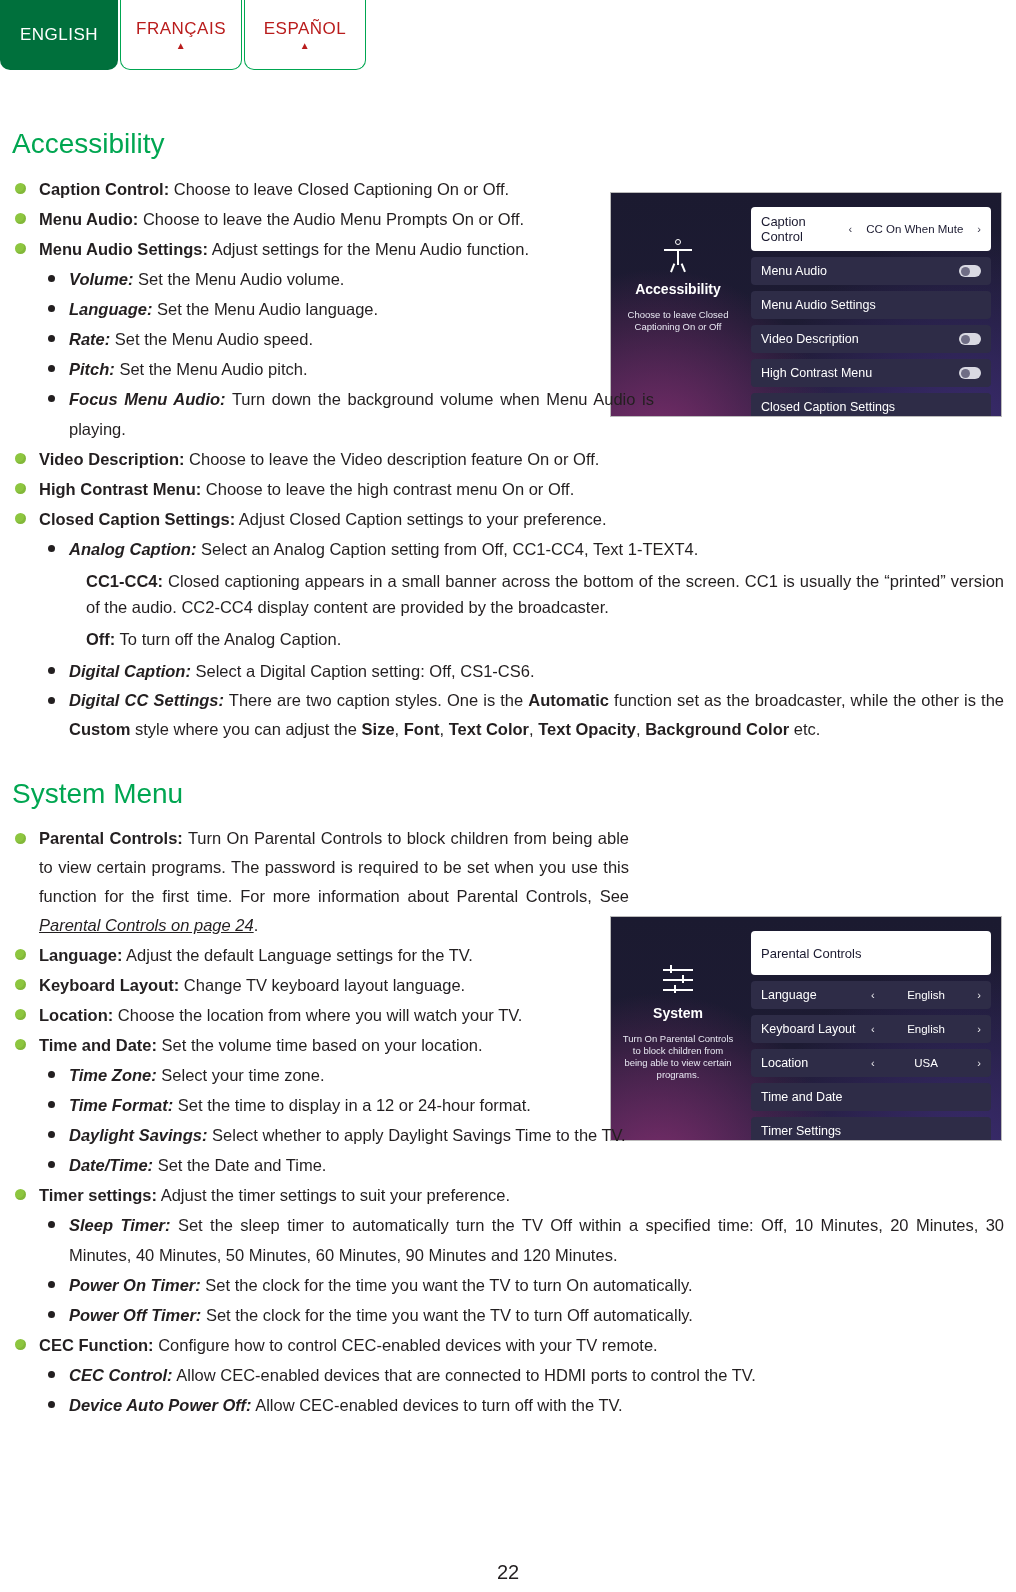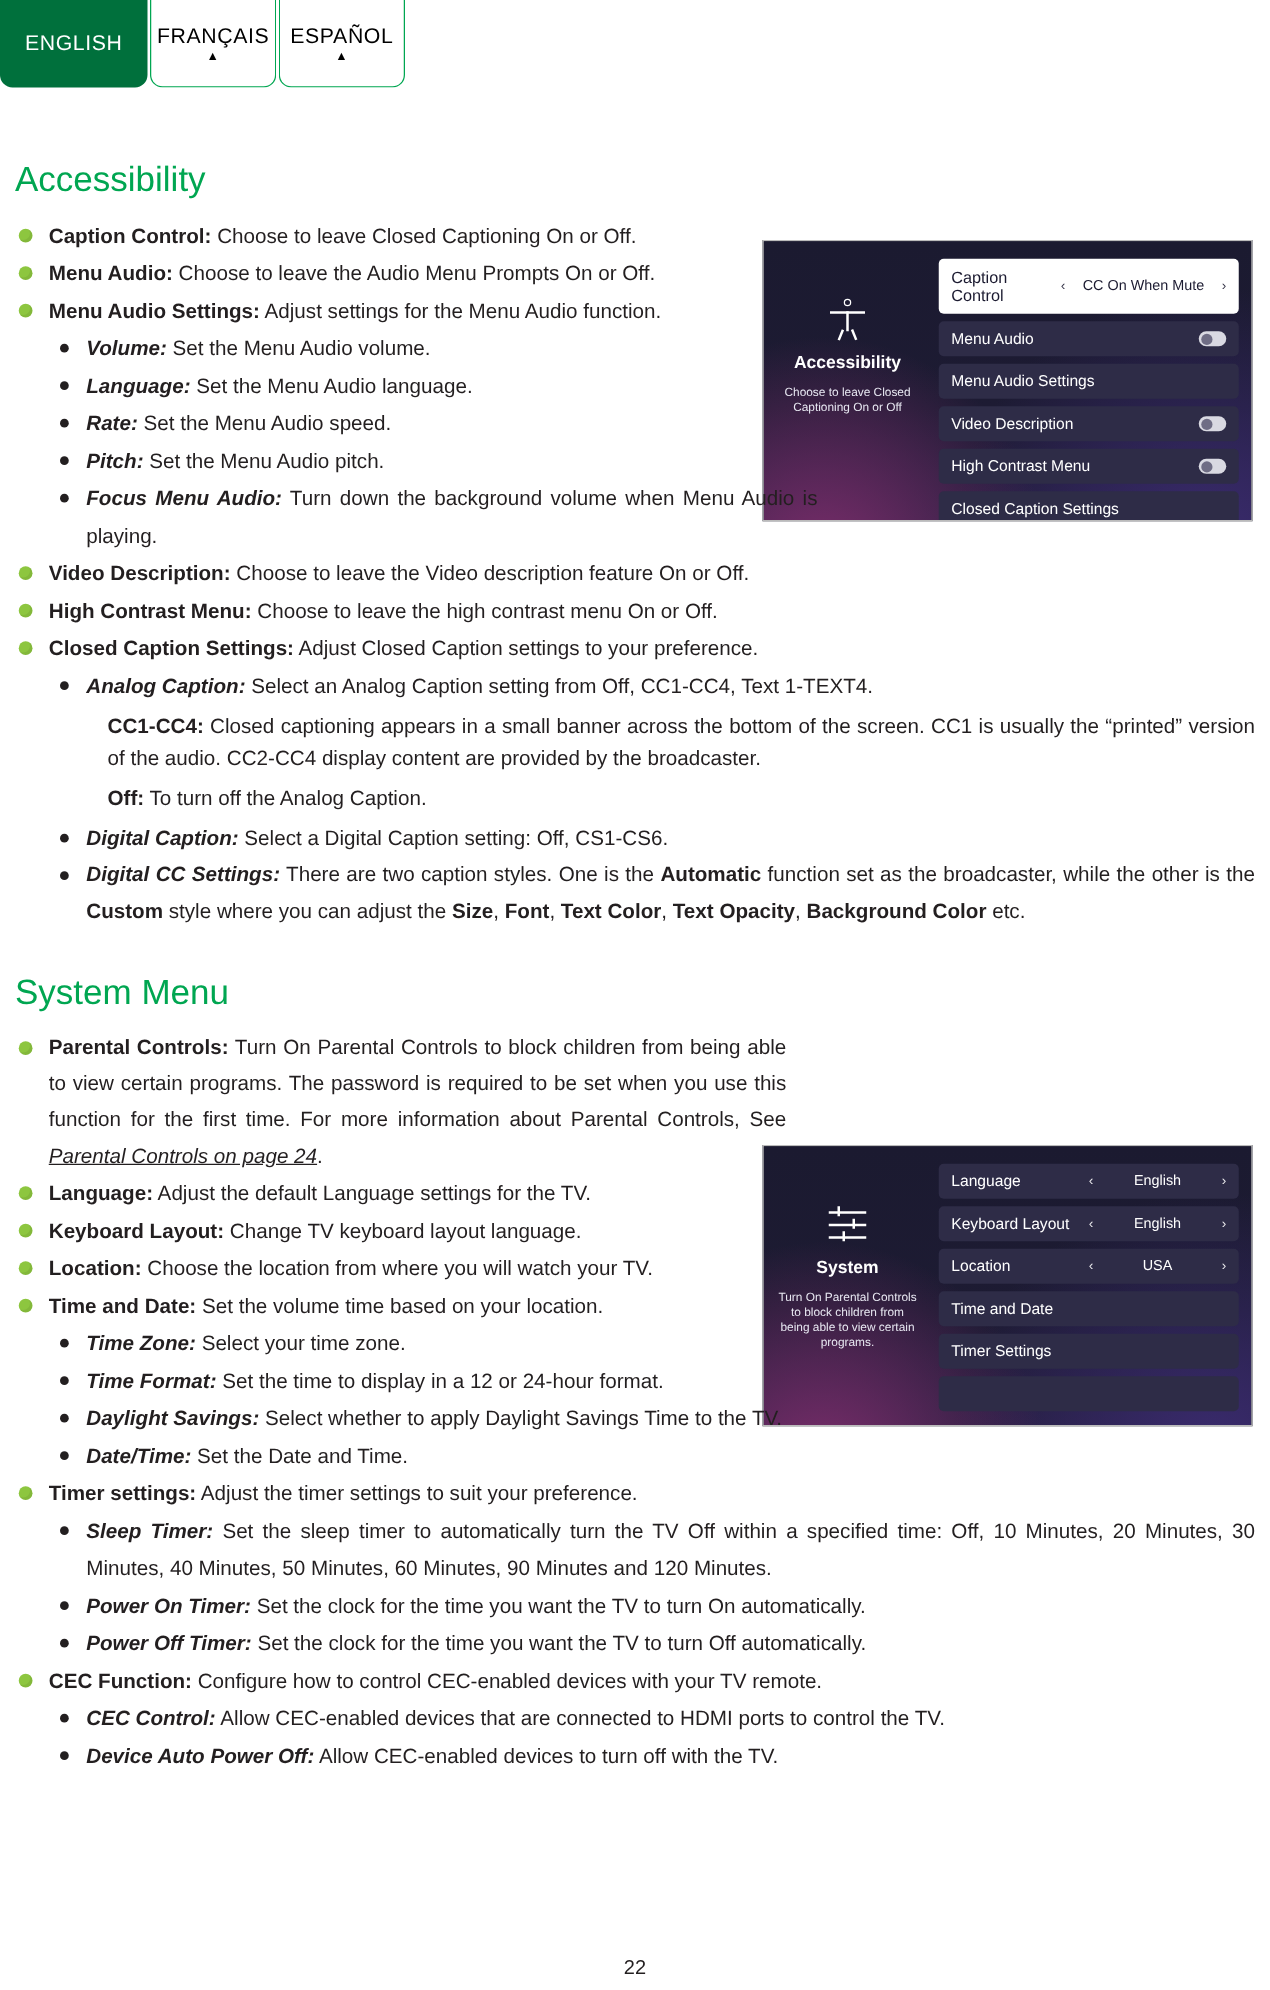--- a/index.html
+++ b/index.html
@@ -36,24 +36,24 @@
     letter-spacing: 0.5px;
     border-bottom-left-radius: 10px;
     border-bottom-right-radius: 10px;
   }
   .lang-tab.active {
     background: #00703c;
     color: #ffffff;
   }
   .lang-tab.inactive {
     background: #ffffff;
-    color: #000000;
+    color: #b91c1c;
     border: 1.5px solid #00a651;
     border-top: none;
-    width: 101px;
+    width: 122px;
   }
   .lang-tab .caret {
     font-size: 10px;
     line-height: 9px;
     margin-top: 2px;
   }
   .lang-gap { width: 2px; }
 
   
   .content {
@@ -274,21 +274,21 @@
     width: 1.6px; height: 8px;
     background: #ffffff;
   }
 
   .page-number {
     position: absolute;
     bottom: 8px;
     left: 0;
     width: 1016px;
     text-align: center;
-    font-size: 16px;
+    font-size: 20px;
     color: #231f20;
   }
 </style>
 </head>
 <body>
 
 <div class="lang-bar">
   <div class="lang-tab active">
     <span>ENGLISH</span>
   </div>
@@ -355,20 +355,23 @@
       <span class="row" style="top:16px;"></span>
       <span class="row" style="top:26px;"></span>
       <span class="tick" style="left:9px; top:2px;"></span>
       <span class="tick" style="left:21px; top:12px;"></span>
       <span class="tick" style="left:13px; top:22px;"></span>
     </div>
     <div class="cat-title">System</div>
     <div class="cat-desc">Turn On Parental Controls to block children from being able to view certain programs.</div>
   </div>
   <div class="tv-list">
+    <div class="tv-row head">
+      <span class="rlabel">Parental Controls</span>
+    </div>
     <div class="tv-row">
       <span class="rlabel">Language</span>
       <span class="val-col">
         <span class="chev">‹</span>
         <span>English</span>
         <span class="chev">›</span>
       </span>
     </div>
     <div class="tv-row">
       <span class="rlabel">Keyboard Layout</span>

